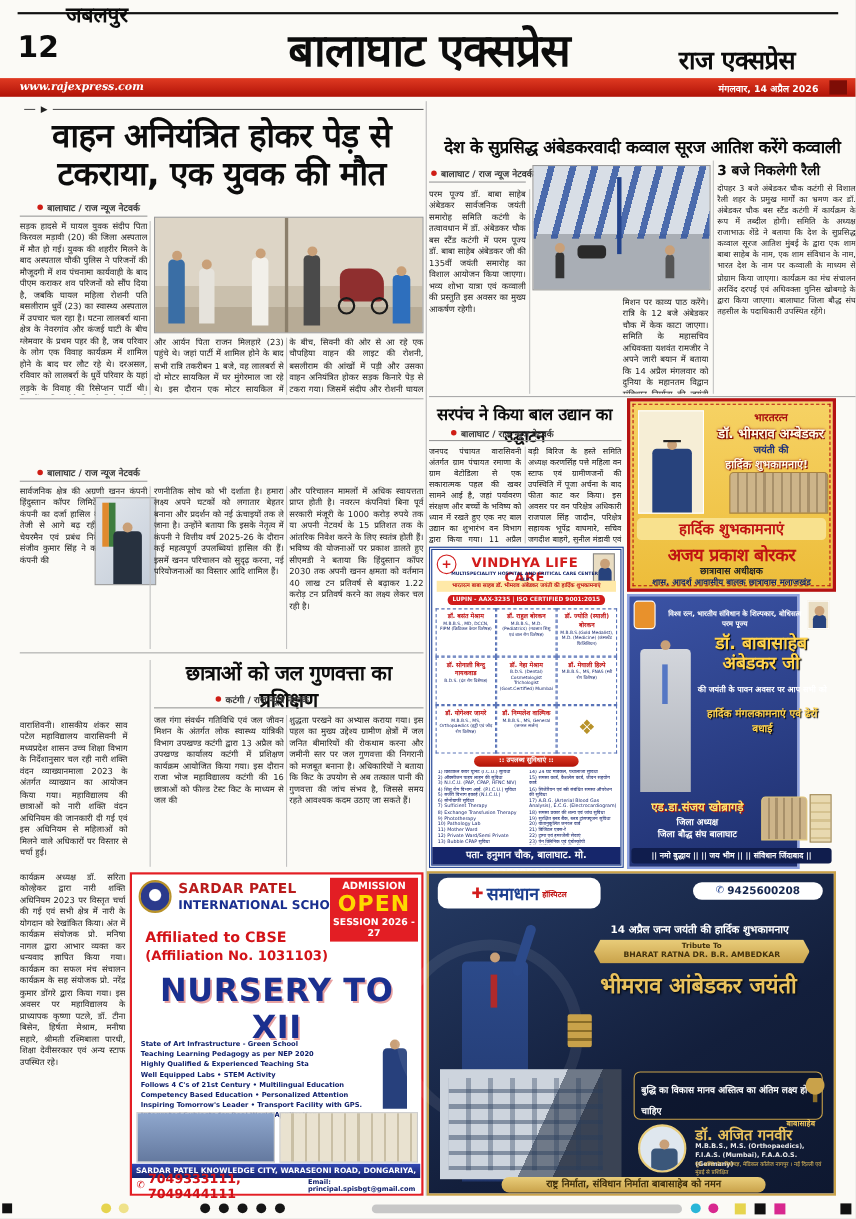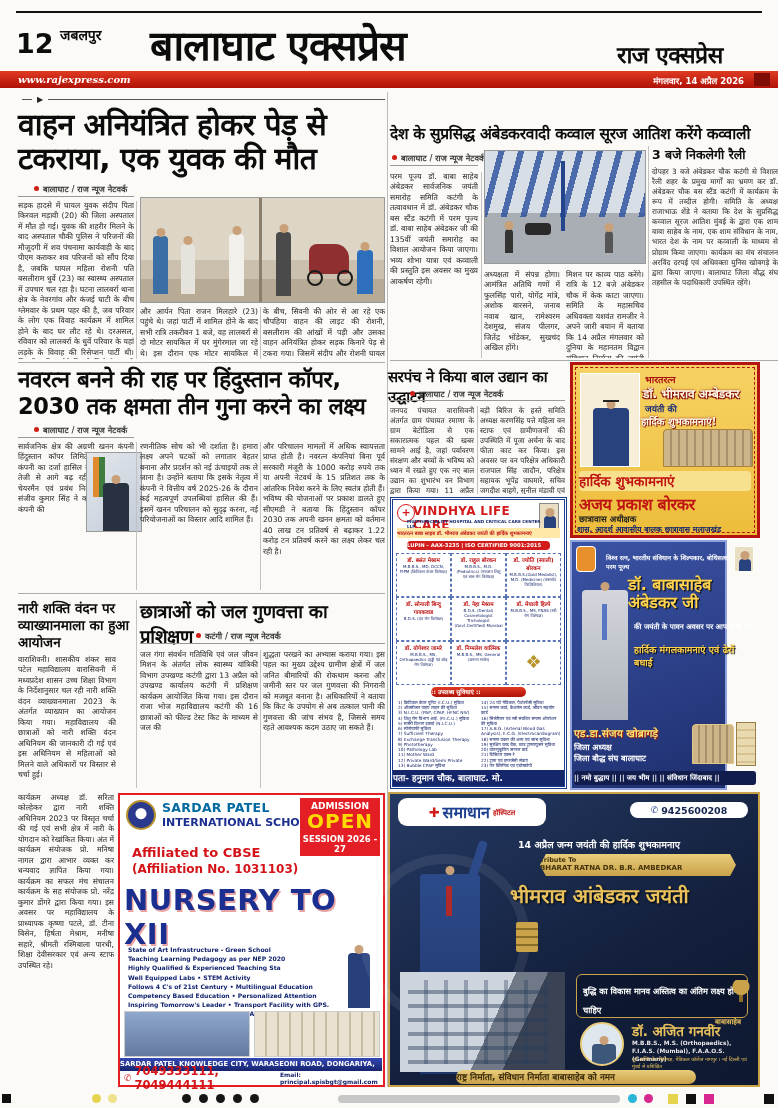--- a/index.html
+++ b/index.html
@@ -1,40 +1,40 @@
 <!DOCTYPE html>
 <html><head>
 <meta charset="utf-8">
 <style>
 *{margin:0;padding:0;box-sizing:border-box}
 html,body{background:#d9d9d9}
 #page{position:relative;width:778px;height:1108px;margin:0 auto;background:#fbfaf6;font-family:"DejaVu Sans",sans-serif;overflow:hidden;color:#111}
 .abs{position:absolute}
 .txt{font-size:7.6px;line-height:1.38;text-align:justify;color:#232323;overflow:hidden}
 .hl{font-weight:bold;color:#0c0c0c}
-.ctr{text-align:left}
+.ctr{text-align:center}
 .byline{display:flex;align-items:center;gap:4px;font-size:8.2px;font-weight:bold;color:#3c3c3c}
 .bdot{width:5px;height:5px;border-radius:50%;background:#cf1d15;flex:0 0 auto}
 .vline{position:absolute;width:1px;background:#c2c2c2}
 .photo{position:absolute;overflow:hidden;border:1px solid #9a9a9a}
 .fig{position:absolute;border-radius:4px 4px 0 0}
 .fig::before{content:"";position:absolute;left:50%;top:-8px;transform:translateX(-50%);width:9px;height:9px;border-radius:50%;background:#c9a078}
 .wheel{position:absolute;border-radius:50%;border:2px solid #1a1a1a;background:transparent}
 .goldtxt{color:#e9c25d}
 .pill{border-radius:9px;background:#fff;display:flex;align-items:center;justify-content:center;gap:3px}
 .prel{white-space:pre-line}
 .redband{background:linear-gradient(#e03a22,#b01207)}
 </style>
 </head>
 <body>
 
 <div id="page">
 
   <div class="abs" style="left:16px;top:11px;width:746px;height:2px;background:#111"></div>
-  <div class="abs hl" style="left:60px;top:25px;font-size:14px">जबलपुर</div>
+  <div class="abs hl" style="left:60px;top:0;font-size:19px">जबलपुर</div>
   <div class="abs hl" style="left:16px;top:28px;font-size:27px">12</div>
   <div class="abs hl ctr" style="left:150px;top:16px;width:480px;font-size:41px;letter-spacing:-1px">बालाघाट एक्सप्रेस</div>
   <div class="abs hl" style="left:617px;top:38px;font-size:23px;letter-spacing:-0.5px">राज एक्सप्रेस</div>
   <div class="abs redband" style="left:0;top:71px;width:778px;height:17px">
     <span class="abs" style="left:18px;top:3px;color:#fff;font-weight:bold;font-style:italic;font-size:10px;font-family:'DejaVu Serif',serif">www.rajexpress.com</span>
     <span class="abs" style="right:34px;top:4px;color:#fff;font-weight:bold;font-size:8.5px">मंगलवार, 14 अप्रैल 2026</span>
     <span class="abs" style="right:8px;top:2px;width:16px;height:13px;background:#7e0d06"></span>
   </div>
 
   <div class="abs" style="left:22px;top:95px;width:363px;display:flex;align-items:center;gap:5px">
@@ -60,56 +60,54 @@
     <div style="position:absolute;left:168px;top:46px;width:40px;height:30px;background:#8f2f2f;border-radius:8px 14px 4px 4px"></div>
     <div class="wheel" style="left:166px;top:72px;width:16px;height:16px"></div>
     <div class="wheel" style="left:196px;top:72px;width:16px;height:16px"></div>
   </div>
   <div class="abs txt" style="left:140px;top:307px;width:118px;height:52px">और आर्यन पिता राजन मिलहारे (23) पहुंचे थे। जहां पार्टी में शामिल होने के बाद सभी रात्रि तकरीबन 1 बजे, वह लालबर्रा से दो मोटर सायकिल में घर मुंगेरमाल जा रहे थे। इस दौरान एक मोटर सायकिल में बसलीराम के साथ संदीप बैठा था।</div>
   <div class="abs txt" style="left:263px;top:307px;width:122px;height:52px">के बीच, सिवनी की ओर से आ रहे एक चौपहिया वाहन की लाइट की रोशनी, बसलीराम की आंखों में पड़ी और उसका वाहन अनियंत्रित होकर सड़क किनारे पेड़ से टकरा गया। जिसमें संदीप और रोशनी घायल हो गए।</div>
   <div class="vline" style="left:136px;top:201px;height:158px"></div>
   <div class="vline" style="left:260px;top:307px;height:52px"></div>
 
   <div class="abs" style="left:18px;top:362px;width:367px;height:1px;background:#aaa"></div>
-  <div class="abs hl ctr" style="left:18px;top:366px;width:367px;font-size:22.5px;line-height:1.18;letter-spacing:-0.4px">नवरत्न बनने की राह पर हिंदुस्तान कॉपर, 2030 तक क्षमता तीन गुना करने का लक्ष्य</div>
   <div class="abs byline" style="left:34px;top:424px;width:130px">
     <span class="bdot"></span>
     <span>बालाघाट / राज न्यूज नेटवर्क</span>
   </div>
   <div class="abs" style="left:18px;top:437px;width:116px;height:1px;background:#999"></div>
   <div class="abs txt" style="left:18px;top:442px;width:116px;height:148px">सार्वजनिक क्षेत्र की अग्रणी खनन कंपनी हिंदुस्तान कॉपर लिमिटेड अब नवरत्न कंपनी का दर्जा हासिल करने की दिशा में तेजी से आगे बढ़ रही है। कंपनी के चेयरमैन एवं प्रबंध निदेशक (सीएमडी) संजीव कुमार सिंह ने कहा कि यह दर्जा कंपनी की</div>
   <div class="photo" style="left:86px;top:452px;width:56px;height:80px;background:linear-gradient(135deg,#e3e7ec,#c3ccd8)">
     <div style="position:absolute;left:6px;top:4px;width:6px;height:40px;background:#e08a2e"></div>
     <div style="position:absolute;left:12px;top:4px;width:6px;height:40px;background:#3f7d3f"></div>
     <div class="fig" style="left:16px;top:30px;width:26px;height:50px;background:#27313f"></div>
   </div>
   <div class="abs txt" style="left:140px;top:442px;width:118px;height:148px">रणनीतिक सोच को भी दर्शाता है। हमारा लक्ष्य अपने घटकों को लगातार बेहतर बनाना और प्रदर्शन को नई ऊंचाइयों तक ले जाना है। उन्होंने बताया कि इसके नेतृत्व में कंपनी ने वित्तीय वर्ष 2025-26 के दौरान कई महत्वपूर्ण उपलब्धियां हासिल की हैं। इसमें खनन परिचालन को सुदृढ़ करना, नई परियोजनाओं का विस्तार आदि शामिल हैं।</div>
   <div class="abs txt" style="left:263px;top:442px;width:122px;height:148px">और परिचालन मामलों में अधिक स्वायत्तता प्राप्त होती है। नवरत्न कंपनियां बिना पूर्व सरकारी मंजूरी के 1000 करोड़ रुपये तक या अपनी नेटवर्थ के 15 प्रतिशत तक के आंतरिक निवेश करने के लिए स्वतंत्र होती हैं। भविष्य की योजनाओं पर प्रकाश डालते हुए सीएमडी ने बताया कि हिंदुस्तान कॉपर 2030 तक अपनी खनन क्षमता को वर्तमान 40 लाख टन प्रतिवर्ष से बढ़ाकर 1.22 करोड़ टन प्रतिवर्ष करने का लक्ष्य लेकर चल रही है।</div>
   <div class="vline" style="left:136px;top:442px;height:148px"></div>
   <div class="vline" style="left:260px;top:442px;height:148px"></div>
 
   <div class="abs" style="left:18px;top:593px;width:367px;height:1px;background:#aaa"></div>
-  <div class="abs hl ctr" style="left:18px;top:600px;width:112px;font-size:13.5px;line-height:1.25">नारी शक्ति वंदन पर व्याख्यानमाला का हुआ आयोजन</div>
   <div class="abs txt" style="left:18px;top:655px;width:98px;height:135px">वाराशिवनी। शासकीय शंकर साव पटेल महाविद्यालय वारासिवनी में मध्यप्रदेश शासन उच्च शिक्षा विभाग के निर्देशानुसार चल रही नारी शक्ति वंदन व्याख्यानमाला 2023 के अंतर्गत व्याख्यान का आयोजन किया गया। महाविद्यालय की छात्राओं को नारी शक्ति वंदन अधिनियम की जानकारी दी गई एवं इस अधिनियम से महिलाओं को मिलने वाले अधिकारों पर विस्तार से चर्चा हुई।</div>
   <div class="abs txt" style="left:18px;top:793px;width:96px;height:292px">कार्यक्रम अध्यक्ष डॉ. सरिता कोल्हेकर द्वारा नारी शक्ति अधिनियम 2023 पर विस्तृत चर्चा की गई एवं सभी क्षेत्र में नारी के योगदान को रेखांकित किया। अंत में कार्यक्रम संयोजक प्रो. मनिषा नागल द्वारा आभार व्यक्त कर धन्यवाद ज्ञापित किया गया। कार्यक्रम का सफल मंच संचालन कार्यक्रम के सह संयोजक प्रो. नरेंद्र कुमार डोंगरे द्वारा किया गया। इस अवसर पर महाविद्यालय के प्राध्यापक कृष्णा पटले, डॉ. टीना बिसेन, हिर्षता मेश्राम, मनीषा सहारे, श्रीमती रश्मिबाला पारधी, शिक्षा देवीसरकार एवं अन्य स्टाफ उपस्थित रहे।</div>
 
   <div class="abs hl ctr" style="left:140px;top:598px;width:245px;font-size:18.5px;letter-spacing:-0.4px">छात्राओं को जल गुणवत्ता का प्रशिक्षण</div>
   <div class="abs byline" style="left:196px;top:630px;width:130px">
     <span class="bdot"></span>
     <span>कटंगी / राज न्यूज नेटवर्क</span>
   </div>
   <div class="abs" style="left:140px;top:643px;width:245px;height:1px;background:#999"></div>
   <div class="abs txt" style="left:140px;top:650px;width:118px;height:138px">जल गंगा संवर्धन गतिविधि एवं जल जीवन मिशन के अंतर्गत लोक स्वास्थ्य यांत्रिकी विभाग उपखण्ड कटंगी द्वारा 13 अप्रैल को उपखण्ड कार्यालय कटंगी में प्रशिक्षण कार्यक्रम आयोजित किया गया। इस दौरान राजा भोज महाविद्यालय कटंगी की 16 छात्राओं को फील्ड टेस्ट किट के माध्यम से जल की</div>
   <div class="abs txt" style="left:263px;top:650px;width:122px;height:138px">शुद्धता परखने का अभ्यास कराया गया। इस पहल का मुख्य उद्देश्य ग्रामीण क्षेत्रों में जल जनित बीमारियों की रोकथाम करना और जमीनी स्तर पर जल गुणवत्ता की निगरानी को मजबूत बनाना है। अधिकारियों ने बताया कि किट के उपयोग से अब तत्काल पानी की गुणवत्ता की जांच संभव है, जिससे समय रहते आवश्यक कदम उठाए जा सकते हैं।</div>
   <div class="vline" style="left:260px;top:650px;height:138px"></div>
   <div class="vline" style="left:136px;top:600px;height:188px"></div>
 
   <div class="abs" style="left:118px;top:793px;width:267px;height:294px;background:#fff;border:2.5px solid #e31e24">
     <div style="position:absolute;left:6px;top:5px;width:30px;height:30px;border-radius:50%;background:radial-gradient(circle at 50% 45%,#fff 0 5px,#2b3a8c 6px 100%);border:2px solid #b8922a"></div>
-    <div class="abs hl" style="left:42px;top:5px;width:140px;font-size:12.5px;color:#0369a1;letter-spacing:0.3px">SARDAR PATEL</div>
+    <div class="abs hl" style="left:42px;top:5px;width:140px;font-size:12.5px;color:#b91c1c;letter-spacing:0.3px">SARDAR PATEL</div>
     <div class="abs hl" style="left:42px;top:21px;width:160px;font-size:11px;color:#1a2f8f">INTERNATIONAL SCHOOL</div>
     <div class="abs" style="right:3px;top:3px;width:80px;height:58px;background:#e31e24;text-align:center">
       <div style="color:#fff;font-weight:bold;font-size:9px;margin-top:3px">ADMISSION</div>
       <div style="color:#ffd900;font-weight:bold;font-size:20px;line-height:1;letter-spacing:1px">OPEN</div>
       <div style="color:#fff;font-weight:bold;font-size:8.5px;margin-top:3px">SESSION 2026 - 27</div>
     </div>
     <div class="abs hl" style="left:12px;top:50px;width:170px;font-size:13px;color:#d31318">Affiliated to CBSE</div>
     <div class="abs hl" style="left:12px;top:67px;width:180px;font-size:12px;color:#d31318">(Affiliation No. 1031103)</div>
     <div class="abs ctr" style="left:4px;top:88px;width:255px;font-size:29px;font-weight:bold;color:#1a2f8f;text-shadow:1.5px 1.5px 0 #e8a2a2;letter-spacing:0.5px">NURSERY TO XII</div>
     <div class="abs" style="left:8px;top:152px;width:215px;color:#13246e;font-weight:bold;font-size:6.1px;line-height:1.1">
@@ -142,21 +140,20 @@
   </div>
   <div class="abs" style="left:390px;top:165px;width:88px;height:1px;background:#999"></div>
   <div class="abs txt" style="left:390px;top:172px;width:88px;height:186px">परम पूज्य डॉ. बाबा साहेब अंबेडकर सार्वजनिक जयंती समारोह समिति कटंगी के तत्वावधान में डॉ. अंबेडकर चौक बस स्टैंड कटंगी में परम पूज्य डॉ. बाबा साहेब अंबेडकर जी की 135वीं जयंती समारोह का विशाल आयोजन किया जाएगा। भव्य शोभा यात्रा एवं कव्वाली की प्रस्तुति इस अवसर का मुख्य आकर्षण रहेगी।</div>
   <div class="photo" style="left:484px;top:150px;width:162px;height:114px;background:linear-gradient(#d8dee6 0 55%,#a9aeb5 55% 100%)">
     <div style="position:absolute;left:0;top:0;width:162px;height:66px;background:repeating-linear-gradient(105deg,transparent 0 13px,rgba(40,78,158,0.8) 13px 19px)"></div>
     <div style="position:absolute;left:76px;top:10px;width:4px;height:70px;background:#24448c"></div>
     <div class="fig" style="left:20px;top:78px;width:8px;height:24px;background:#333"></div>
     <div class="fig" style="left:120px;top:80px;width:8px;height:22px;background:#555"></div>
     <div style="position:absolute;left:40px;top:72px;width:26px;height:12px;background:#2a2a2a;border-radius:4px"></div>
   </div>
-  <div class="abs txt" style="left:484px;top:270px;width:76px;height:88px">अध्यक्षता में संपन्न होगा। आमंत्रित अतिथि गणों में फुलसिंह पारो, योगेंद्र मांत्रे, अशोक बारसने, जनाब नवाब खान, रामेश्वरम देशमुख, संजय पीलगर, जितेंद्र भोंडेकर, सुखचंद अखिल होंगे।</div>
   <div class="abs txt" style="left:566px;top:270px;width:78px;height:88px">मिशन पर काव्य पाठ करेंगे। रात्रि के 12 बजे अंबेडकर चौक में केक काटा जाएगा। समिति के महासचिव अधिवक्ता यशवंत रामजीर ने अपने जारी बयान में बताया कि 14 अप्रैल मंगलवार को दुनिया के महानतम विद्वान संविधान निर्माता की जयंती है।</div>
   <div class="abs" style="left:652px;top:146px;width:126px;height:212px">
     <div class="hl" style="font-size:12.5px;margin-bottom:4px">3 बजे निकलेगी रैली</div>
     <div class="txt" style="height:190px;font-size:7.3px">दोपहर 3 बजे अंबेडकर चौक कटंगी से विशाल रैली शहर के प्रमुख मार्गों का भ्रमण कर डॉ. अंबेडकर चौक बस स्टैंड कटंगी में कार्यक्रम के रूप में तब्दील होगी। समिति के अध्यक्ष राजाभाऊ शेंडे ने बताया कि देश के सुप्रसिद्ध कव्वाल सूरज आतिश मुंबई के द्वारा एक शाम बाबा साहेब के नाम, एक शाम संविधान के नाम, भारत देश के नाम पर कव्वाली के माध्यम से प्रोग्राम किया जाएगा। कार्यक्रम का मंच संचालन अरविंद दरपई एवं अधिवक्ता युनिस खोबगड़े के द्वारा किया जाएगा। बालाघाट जिला बौद्ध संघ तहसील के पदाधिकारी उपस्थित रहेंगे।</div>
   </div>
   <div class="vline" style="left:481px;top:172px;height:186px"></div>
   <div class="vline" style="left:648px;top:146px;height:212px"></div>
 
   <div class="abs" style="left:390px;top:360px;width:388px;height:1px;background:#aaa"></div>
   <div class="abs hl ctr" style="left:388px;top:366px;width:178px;font-size:15px;letter-spacing:-0.3px">सरपंच ने किया बाल उद्यान का उद्घाटन</div>

